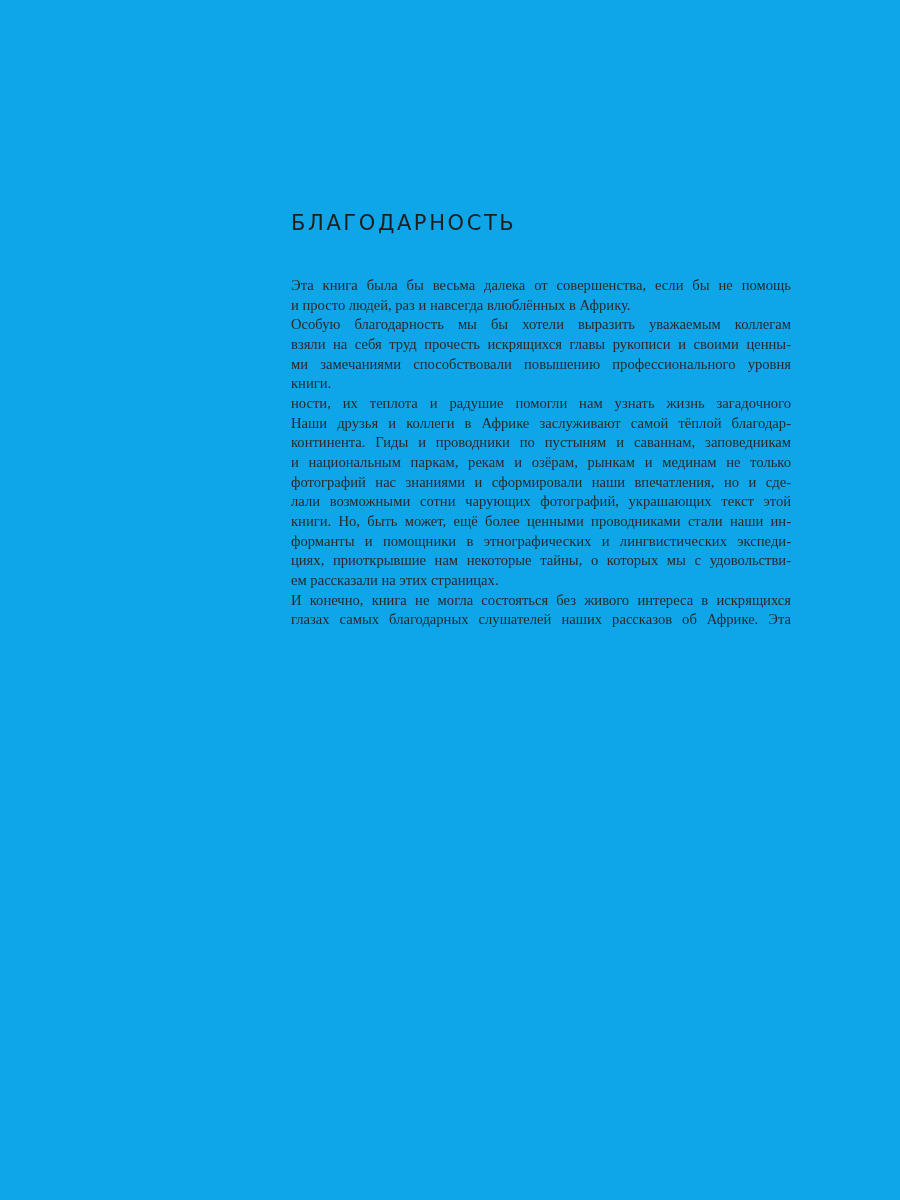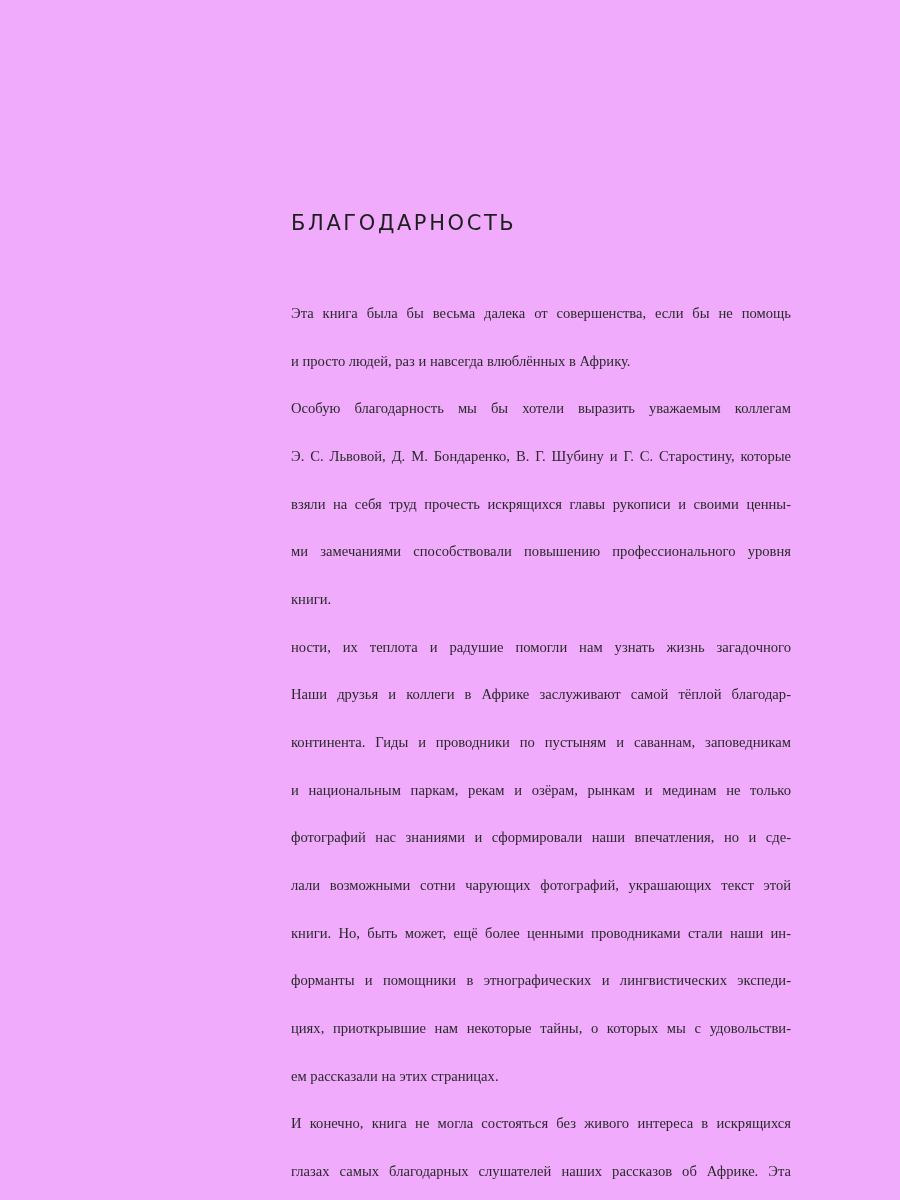--- a/index.html
+++ b/index.html
@@ -10,21 +10,21 @@
     body {
       width: 900px;
       height: 1200px;
       position: relative;
       overflow: hidden;
     }
     .page {
       position: absolute;
       left: 0; top: 0;
       width: 900px; height: 1200px;
-      background: #f0abfc;
+      background: #0ea5e9;
     }
     .heading {
       position: absolute;
       left: 291px;
       top: 208px;
       margin: 0;
       font-family: "DejaVu Sans", sans-serif;
       font-weight: normal;
       font-size: 21px;
       letter-spacing: 2.6px;
@@ -46,40 +46,38 @@
       margin: 0;
       text-align: justify;
       text-align-last: left;
       hyphens: manual;
     }
     .line {
       display: block;
       text-align: justify;
       text-align-last: justify;
       white-space: nowrap;
-      margin-top: 28px;
     }
     .line.last {
       text-align-last: left;
     }
   </style>
 </head>
 <body>
 
 <div class="page">
   <h1 class="heading">БЛАГОДАРНОСТЬ</h1>
 
   <div class="body-text">
     <p class="para">
       <span class="line">Эта книга была бы весьма далека от совершенства, если бы не помощь</span>
       <span class="line last">и просто людей, раз и навсегда влюблённых в Африку.</span>
     </p>
     <p class="para">
       <span class="line">Особую благодарность мы бы хотели выразить уважаемым коллегам</span>
-      <span class="line">Э. С. Львовой, Д. М. Бондаренко, В. Г. Шубину и Г. С. Старостину, которые</span>
       <span class="line">взяли на себя труд прочесть искрящихся главы рукописи и своими ценны-</span>
       <span class="line">ми замечаниями способствовали повышению профессионального уровня</span>
       <span class="line last">книги.</span>
     </p>
     <p class="para">
       <span class="line">ности, их теплота и радушие помогли нам узнать жизнь загадочного</span>
       <span class="line">Наши друзья и коллеги в Африке заслуживают самой тёплой благодар-</span>
       <span class="line">континента. Гиды и проводники по пустыням и саваннам, заповедникам</span>
       <span class="line">и национальным паркам, рекам и озёрам, рынкам и мединам не только</span>
       <span class="line">фотографий нас знаниями и сформировали наши впечатления, но и сде-</span>

